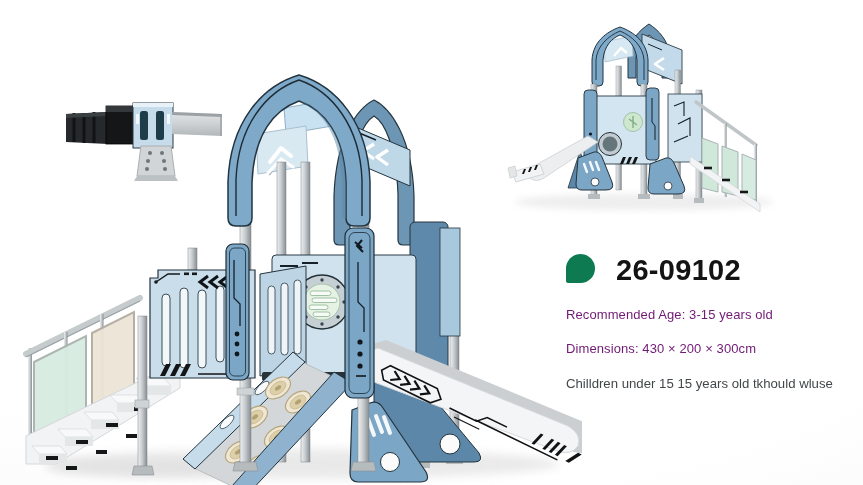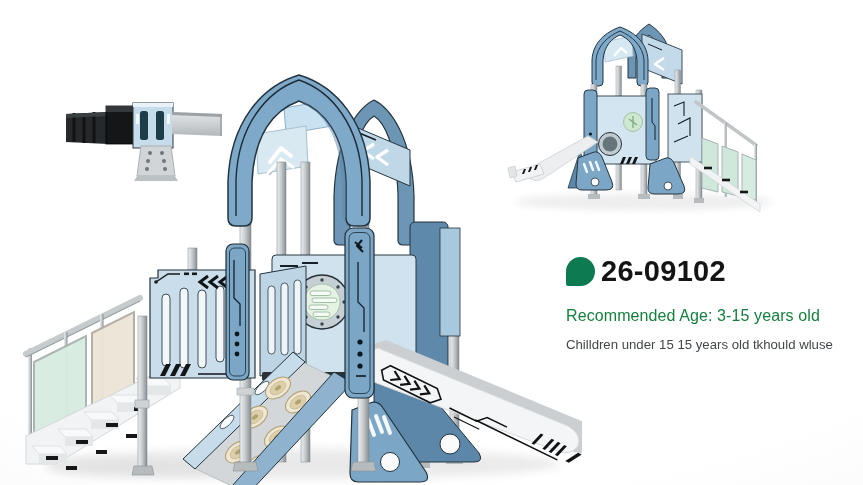--- a/index.html
+++ b/index.html
@@ -3,26 +3,26 @@
 <meta charset="utf-8">
 <style>
   html,body{margin:0;padding:0}
   body{
     width:863px;height:485px;position:relative;overflow:hidden;
     background:radial-gradient(130% 120% at 50% 35%, #ffffff 55%, #f2f2f2 100%);
     font-family:"Liberation Sans", sans-serif;
   }
   .abs{position:absolute}
   .info{position:absolute;left:566px;top:254px;width:297px}
-  .code-row{display:flex;align-items:center;gap:6px;height:34px}
+  .code-row{display:flex;gap:21px;height:34px}
   .leaf{width:29px;height:29px;background:#0d7a52;border-radius:50% 50% 50% 2px;flex:0 0 auto}
   .code{font-size:29px;font-weight:800;color:#141414;letter-spacing:.3px;transform:scaleY(1.04)}
   .specs{margin-top:6px}
-  .spec{font-size:16px;color:#15803d;margin-top:19px;letter-spacing:.1px}
-  .caption{margin-top:12px;font-size:13.2px;color:#43474a;line-height:1.27}
+  .spec{font-size:13px;color:#701a75;margin-top:19px;letter-spacing:.1px}
+  .caption{margin-top:20px;font-size:13.2px;color:#43474a;line-height:1.27}
   svg{display:block}
 </style>
 </head>
 <body>
 
 <div class="abs" style="left:52px;top:90px;width:175px;height:95px">
 <svg width="175" height="95" viewBox="0 0 175 95">
   <defs>
     <linearGradient id="tbeam" x1="0" y1="0" x2="0" y2="1">
       <stop offset="0" stop-color="#e3e5e7"></stop>
@@ -437,17 +437,18 @@
 </svg>
 </div>
 
 <div class="info">
   <div class="code-row">
     <div class="leaf"></div>
     <div class="code">26-09102</div>
   </div>
   <div class="specs">
     <div class="spec">Recommended Age: 3-15 years old</div>
+    <div class="spec">Dimensions: 430 × 200 × 300cm</div>
   </div>
   <div class="caption">
     <div>Chilldren under 15 15 years old tkhould wluse</div>
   </div>
 </div>
 
 </body></html>

